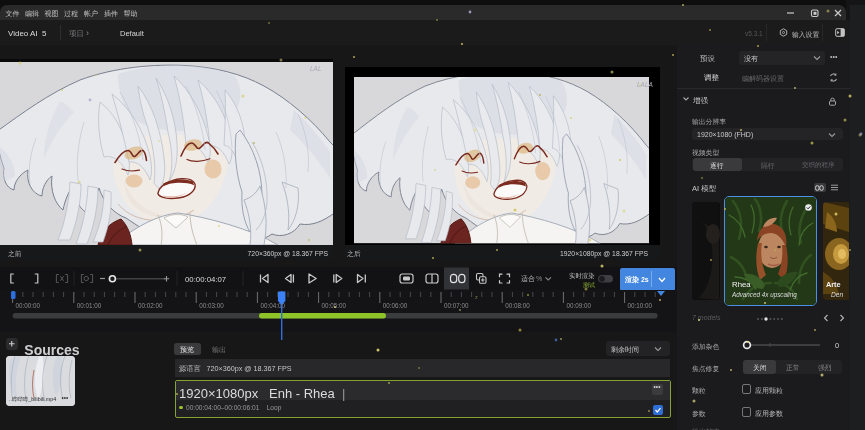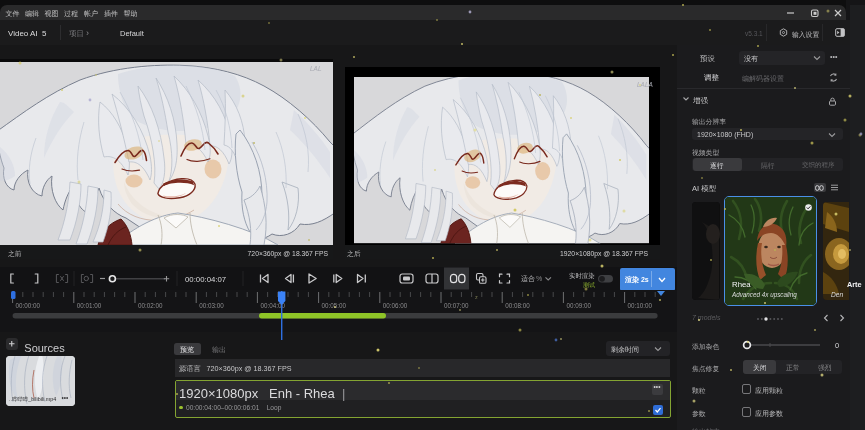--- a/index.html
+++ b/index.html
@@ -314,21 +314,21 @@
   <text x="475" y="9" font-size="5.5" fill="#7a7a52">z</text>
 </svg>
 <svg class="abs" style="left:279px;top:332px;" width="6" height="8" viewBox="0 0 6 8">
       <line x1="2.7" y1="0" x2="2.7" y2="8" stroke="#2e6fe0" stroke-width="1.4"></line>
     </svg>
 
 <div class="abs" style="left:6.2px;top:338.3px;width:11.5px;height:11.5px;background:#2b2b2d;border-radius:3px;"></div>
 <svg class="abs" style="left:6.2px;top:338.3px;" width="11.5" height="11.5" viewBox="0 0 11.5 11.5">
       <path d="M 5.75,3 L 5.75,8.5 M 3,5.75 L 8.5,5.75" stroke="#cfcfd1" stroke-width="1.1"></path>
     </svg>
-<div class="abs" style="left:24.3px;top:342px;color:#cfcfd1;font-size:11px;">Sources</div>
+<div class="abs" style="left:24.3px;top:342px;color:#cfcfd1;font-size:14px;font-weight:bold;">Sources</div>
 <div class="abs" style="left:6.2px;top:355.5px;width:69px;height:50.2px;background:#d6d8da;border-radius:4px;overflow:hidden;">
   <svg width="69" height="50.2" viewBox="0 0 69 50.2">
     <rect width="69" height="50.2" fill="#d9dbde"></rect>
     <path d="M 16,-2 C 10,12 8,28 12,44 C 4,36 1,20 4,4 Z" fill="#ccd2dc" opacity="0.8"></path>
     <path d="M 34,-2 C 28,12 27,28 32,44 C 38,32 39,12 36,-2 Z" fill="#eceef1"></path>
     <path d="M 52,-2 C 46,10 45,26 50,40 C 56,30 57,12 55,-2 Z" fill="#ccd2dc" opacity="0.7"></path>
     <g fill="none" stroke="#a4acbc" stroke-width="0.7" opacity="0.85">
       <path d="M 9,0 C 5,14 4,30 7,46"></path>
       <path d="M 23,-1 C 18,14 17,32 21,48"></path>
       <path d="M 41,0 C 36,14 35,30 39,46"></path>
@@ -456,21 +456,21 @@
   <svg width="26" height="98" viewBox="0 0 26 98">
     <rect width="26" height="98" fill="#33260f"></rect>
     <path d="M 0,0 L 26,6 L 26,30 L 0,22 Z" fill="#5c420f"></path>
     <ellipse cx="16" cy="52" rx="14" ry="16" fill="#8a651f"></ellipse>
     <ellipse cx="18" cy="52" rx="8" ry="10" fill="#c69a3e"></ellipse>
     <ellipse cx="19" cy="52" rx="4" ry="5" fill="#e3bc62"></ellipse>
     <path d="M 0,70 C 8,74 14,82 16,92 L 0,92 Z" fill="#5c420f"></path>
     <path d="M 4,10 C 10,14 14,22 14,30 L 2,26 Z" fill="#8a651c"></path>
   </svg>
 </div>
-<div class="abs" style="left:847px;top:280px;color:#f2f2f4;font-size:7.3px;font-weight:bold;">Arte</div>
+<div class="abs" style="left:826px;top:280px;color:#f2f2f4;font-size:7.3px;font-weight:bold;">Arte</div>
 <div class="abs" style="left:831px;top:290.5px;color:#dcdcde;font-size:6.6px;font-style:italic;">Den</div>
 <div class="abs" style="left:692px;top:314px;color:#5c5c5f;font-size:7px;font-style:italic;">7 models</div>
 <svg class="abs" style="left:755.5px;top:316px;" width="28" height="6" viewBox="0 0 28 6">
   <circle cx="2" cy="3" r="1" fill="#56565a"></circle>
       <circle cx="5.8" cy="3" r="1" fill="#56565a"></circle>
   <circle cx="10" cy="3" r="1.7" fill="#e3e3e5"></circle>
       <circle cx="14.4" cy="3" r="1" fill="#56565a"></circle>
   <circle cx="18.2" cy="3" r="1" fill="#56565a"></circle>
       <circle cx="22" cy="3" r="1" fill="#56565a"></circle>
   <circle cx="25.8" cy="3" r="1" fill="#56565a"></circle>

